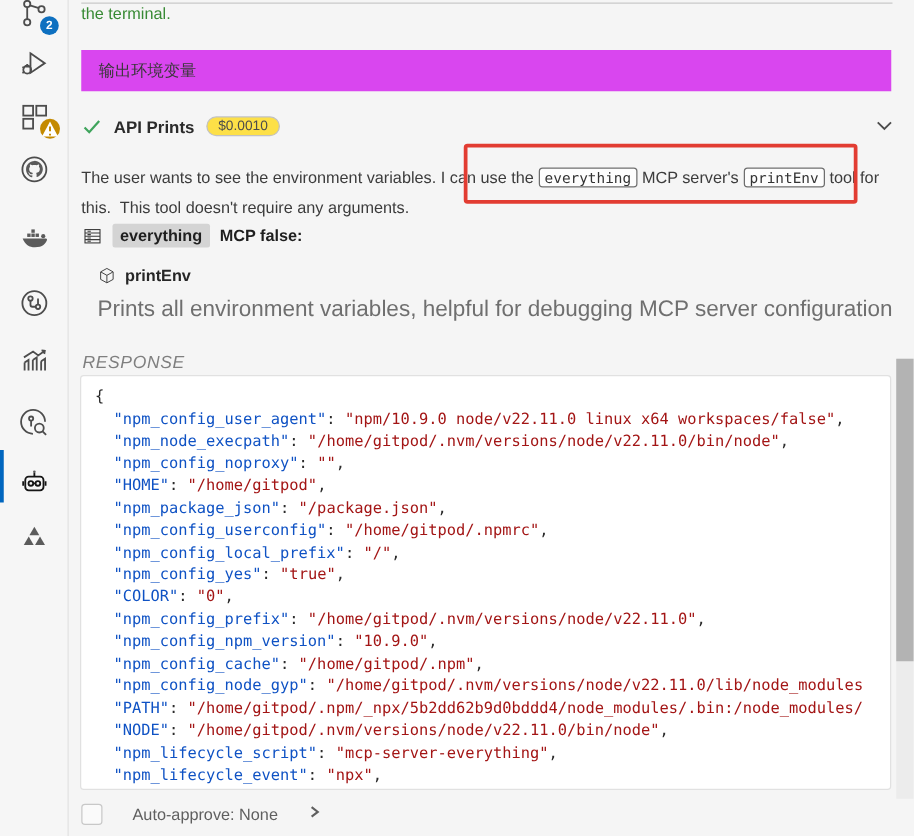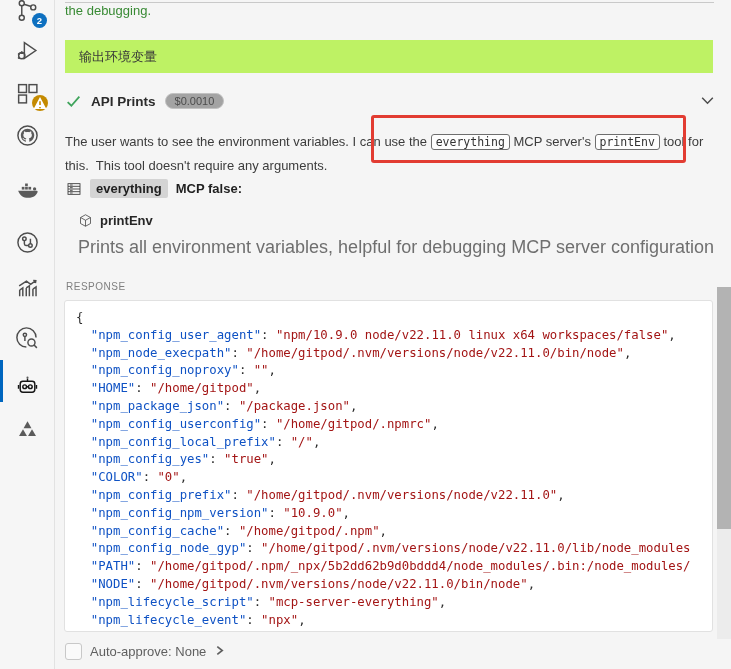--- a/index.html
+++ b/index.html
@@ -20,26 +20,26 @@
     background:var(--c-accent-blue-badge);color:#fff;font-size:9.5px;font-weight:700;
     display:flex;align-items:center;justify-content:center;}
   .ab-warn{position:absolute;right:7px;bottom:4px;width:16px;height:16px;border-radius:50%;
     background:var(--c-warning-badge);display:flex;align-items:center;justify-content:center;}
   .active-indicator{position:absolute;left:0;top:360px;width:3px;height:42px;background:var(--c-active-indicator);}
   .ab-item.active svg{stroke:#161616;}
 
   
   .topline{position:absolute;left:65px;top:2px;width:649px;height:1px;background:#c9c9c9;}
   .prev-msg{position:absolute;left:65px;top:3px;font-size:13px;color:var(--c-quote-green);}
-  .user-msg{position:absolute;left:65px;top:40px;width:648px;height:33px;background:#bef264;
+  .user-msg{position:absolute;left:65px;top:40px;width:648px;height:33px;background:#d946ef;
     display:flex;align-items:center;padding-left:14px;font-size:13px;color:#383838;}
 
   .api-row{position:absolute;left:65px;top:90px;height:22px;display:flex;align-items:center;gap:9px;cursor:pointer;}
   .api-label{font-size:13.5px;font-weight:700;color:#2b2b2b;}
-  .cost-badge{background:#a3a3a3;border:1px solid #c2c2c2;border-radius:10px;padding:1px 9px;
+  .cost-badge{background:#fde047;border:1px solid #c2c2c2;border-radius:10px;padding:1px 9px;
     font-size:11px;color:#4c4c4c;}
   .api-chevron{position:absolute;left:699px;top:92px;cursor:pointer;}
   .api-chevron svg{width:17px;height:17px;stroke:#4c4c4c;fill:none;stroke-width:1.4;}
 
   .reasoning{position:absolute;left:65px;top:130px;width:650px;font-size:13px;line-height:24px;
     color:#3c3c3c;white-space:pre-wrap;}
   .inline-code{font-family:"DejaVu Sans Mono","Liberation Mono",monospace;font-size:11.5px;
     border:1px solid #6e6e6e;border-radius:3px;padding:0px 4px;background:#fdfdfd;color:#333;}
   .red-annotation{position:absolute;left:371px;top:115px;width:315px;height:48px;
     border:3px solid var(--c-annotation-red);border-radius:3px;pointer-events:none;}
@@ -47,34 +47,34 @@
   .tool-header{position:absolute;left:66px;top:179px;display:flex;align-items:center;gap:8px;
     font-size:13px;font-weight:700;color:#1f1f1f;}
   .tool-header svg{width:16px;height:16px;stroke:#3a3a3a;fill:none;stroke-width:1.3;}
   .server-badge{background:#d4d4d4;padding:2px 6px;border-radius:2px;font-weight:700;}
 
   .tool-name-row{position:absolute;left:78px;top:213px;display:flex;align-items:center;gap:7px;}
   .tool-name-row svg{width:15px;height:15px;stroke:#3a3a3a;fill:none;stroke-width:1.2;}
   .tool-name{font-size:13px;font-weight:600;color:#262626;}
   .tool-desc{position:absolute;left:78px;top:237px;font-size:18px;color:#6f6f6f;}
 
-  .response-label{position:absolute;left:66px;top:281px;font-size:10px;letter-spacing:.5px;color:#7f7f7f;}
+  .response-label{position:absolute;left:66px;top:281px;font-size:14px;letter-spacing:.5px;color:#7f7f7f;font-style:italic;}
 
   .code-box{position:absolute;left:64px;top:300px;width:649px;height:332px;background:#ffffff;
     border:1px solid #e1e1e1;border-radius:3px;overflow:hidden;}
   .code-pre{padding:8px 0 0 11px;font-family:"DejaVu Sans Mono","Liberation Mono",monospace;
     font-size:12.3px;line-height:17.8px;white-space:pre;color:#2b2b2b;}
   .code-line .k{color:var(--c-json-key);}
   .code-line .s{color:var(--c-json-string);}
   .code-line .p{color:#2b2b2b;}
 
   .scrollbar{position:absolute;left:717px;top:287px;width:14px;height:352px;background:#ececec;}
   .scroll-thumb{position:absolute;left:0;top:0;width:14px;height:242px;background:#b3b3b3;cursor:pointer;}
 
-  .footer{position:absolute;left:65px;top:642px;display:flex;align-items:center;gap:8px;justify-content:space-between;}
+  .footer{position:absolute;left:65px;top:642px;display:flex;align-items:center;gap:24px;justify-content:space-between;}
   .checkbox{width:17px;height:17px;border:1px solid #c8c8c8;border-radius:3px;background:#fafafa;cursor:pointer;}
   .footer-label{font-size:13px;color:#5f5f5f;cursor:pointer;}
   .footer-chevron svg{width:11px;height:11px;stroke:#5f5f5f;fill:none;stroke-width:1.5;}
 </style>
 </head>
 <body>
 
 <div class="activitybar">
   <div class="ab-item" style="top:-12px">
     <svg viewBox="0 0 24 24">
@@ -163,21 +163,21 @@
         <path d="M12 3.2 15.8 9.8 8.2 9.8z"></path>
         <path d="M12 3.2 15.8 9.8 8.2 9.8z" transform="rotate(120 12 12.6)"></path>
         <path d="M12 3.2 15.8 9.8 8.2 9.8z" transform="rotate(240 12 12.6)"></path>
       </g>
     </svg>
   </div>
   <div class="active-indicator"></div>
 </div>
 
 <div class="topline"></div>
-<div class="prev-msg">the debugging.</div>
+<div class="prev-msg">the terminal.</div>
 
 <div class="user-msg">
   <span>输出环境变量</span>
 </div>
 
 <div class="api-row">
   <svg width="17" height="17" viewBox="0 0 16 16">
     <path d="M2.5 8.5 6 12 13.5 3.5" fill="none" stroke="var(--c-success-green)" stroke-width="1.7"></path>
   </svg>
   <span class="api-label">API Prints</span>

